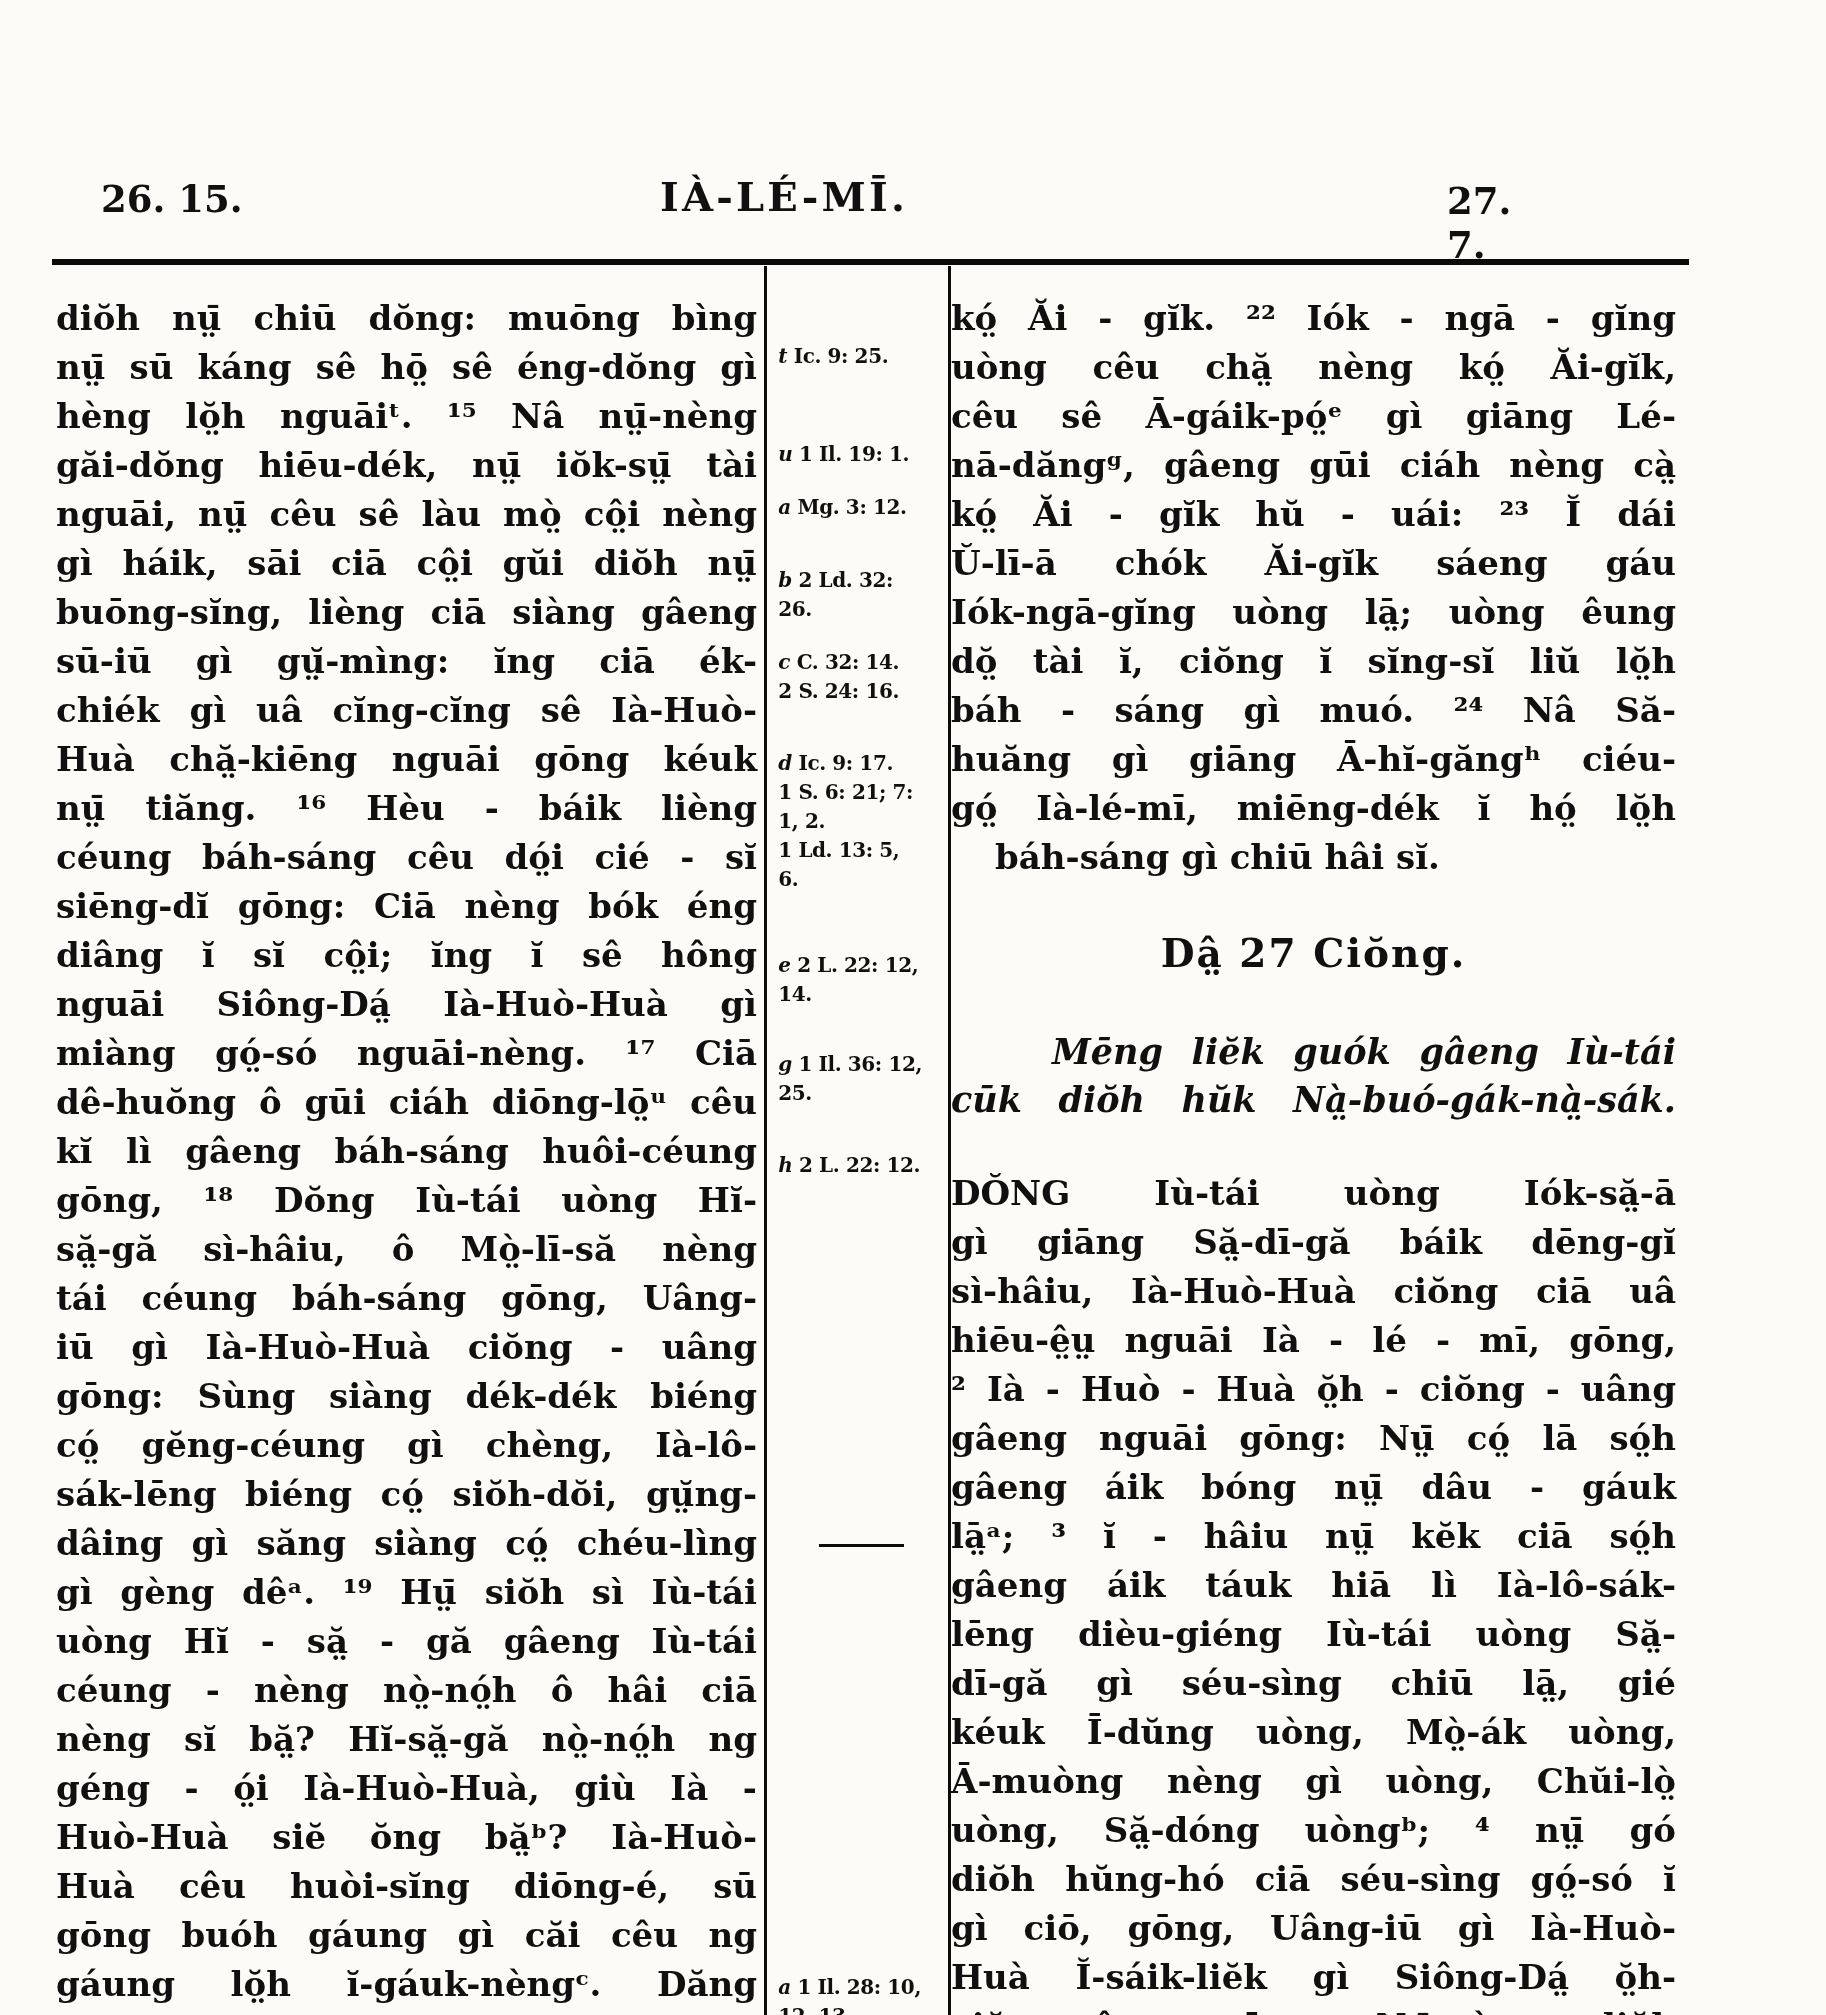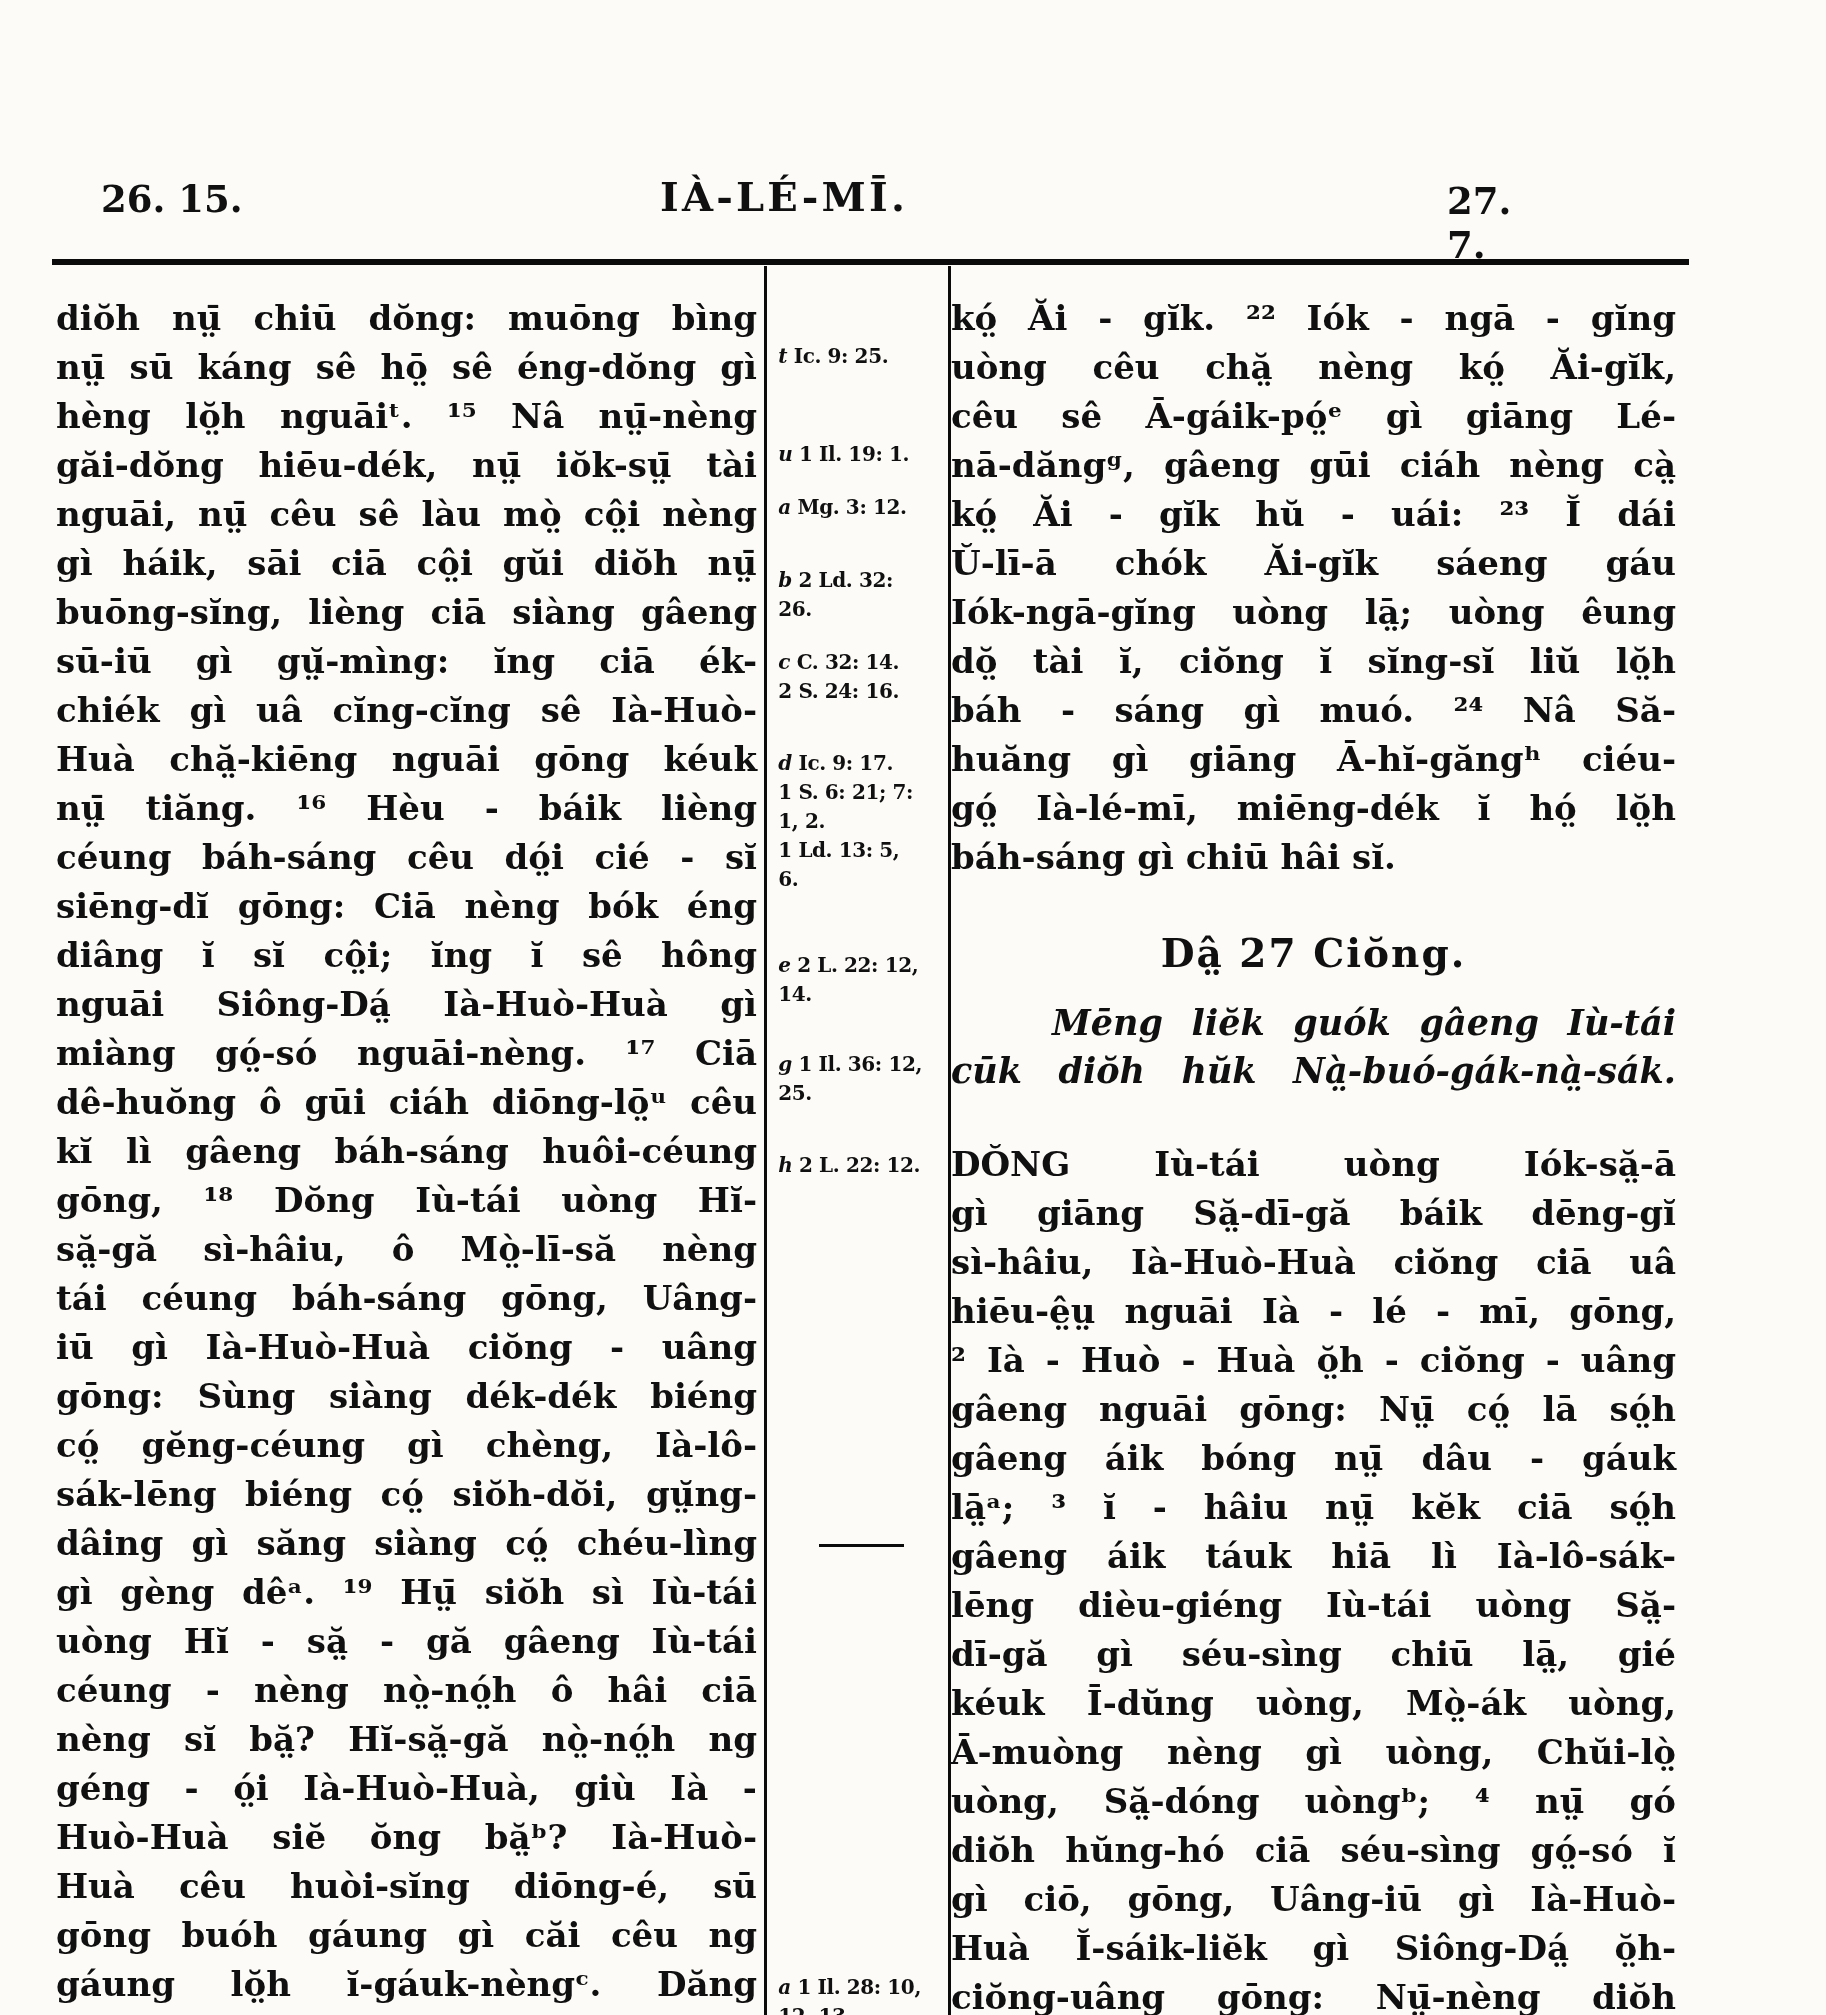--- a/index.html
+++ b/index.html
@@ -23,25 +23,25 @@
   .body{position:absolute;top:266px;left:56px;width:1721px;height:2495px;}
   .col{position:absolute;top:0;padding-top:28px;}
   .col-left{left:0;width:701px;}
   .col-right{left:895px;width:725px;}
   .line{
     font-size:34px;line-height:49px;font-weight:bold;
     text-align:justify;text-align-last:justify;
     white-space:nowrap;
   }
   .lines-block .line{white-space:normal;}
-  .ch26 .line:last-child{text-align-last:left;}
+  .ch26 .line:last-child{text-align-last:left;padding-left:44px;}
 
   .chapter-heading{
     text-align:center;font-size:39px;font-weight:bold;letter-spacing:2px;
-    margin-top:45px;margin-bottom:20px;line-height:52px;
+    margin-top:45px;margin-bottom:49px;line-height:52px;
   }
   .summary .line{
     font-style:italic;font-size:35px;line-height:48px;
   }
   .summary .line:first-child{text-indent:101px;}
   .ch27{margin-top:45px;}
 
   
   .refs{
     position:absolute;left:708px;top:0;width:181px;height:2495px;

